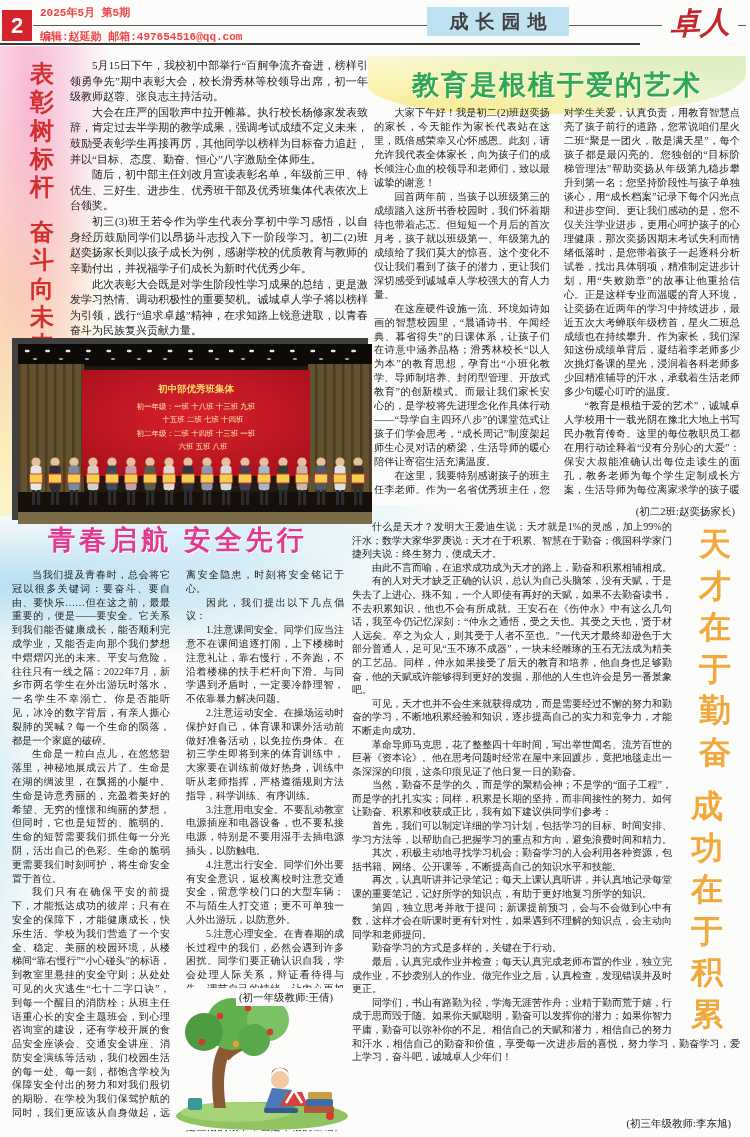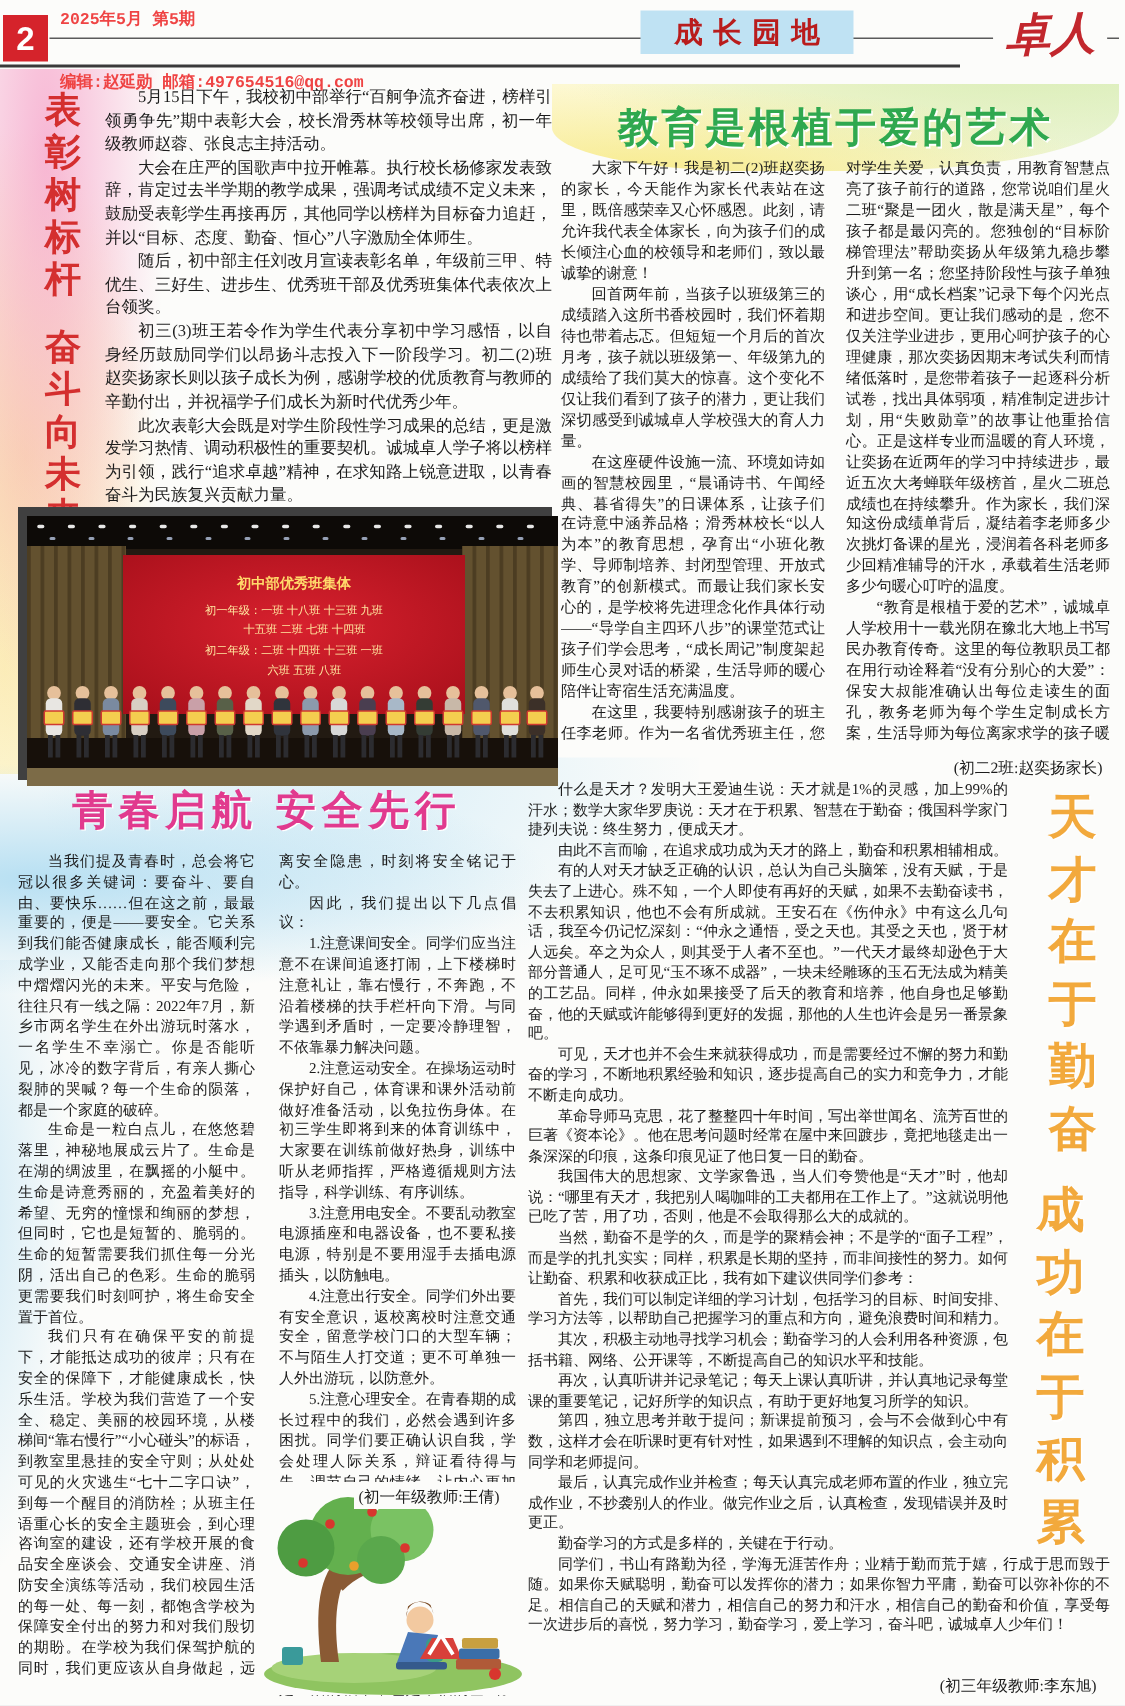--- a/index.html
+++ b/index.html
@@ -25,24 +25,24 @@
   
   .header { position:absolute; left:0; top:0; width:750px; height:52px; z-index:3; }
   .header-rule-mid { position:absolute; left:33px; right:4px; top:25px; border-top:1.5px solid #5a5a5a; }
   .header-rule-bottom { position:absolute; left:0; width:640px; top:43px; border-top:2.5px solid #3a3a3a; }
   .page-num { position:absolute; left:2px; top:10px; width:30px; height:31px; background:#d5232b;
     color:#fff; font:bold 22px "Liberation Sans","DejaVu Sans",sans-serif;
     display:flex; align-items:center; justify-content:center; }
   .issue-block { position:absolute; left:40px; top:5px; width:260px;
     font-family:Liberation Mono, monospace; font-weight:bold; color:#ef4444; }
   .issue-line  { font-size:11px; padding-bottom:4px; }
-  .editor-line { font-size:11px; padding-top:5px;margin-top:18px; }
+  .editor-line { font-size:11px; padding-top:5px; }
   .section-title-box { position:absolute; left:427px; top:7px; width:142px; height:29px;
     background:#bfe2f3; display:flex; align-items:center; justify-content:center;
-    font:bold 19px "Liberation Sans","DejaVu Sans",sans-serif; color:#b91c1c;
+    font:bold 19px "Liberation Sans","DejaVu Sans",sans-serif; color:#404040;
     letter-spacing:7px; padding-left:7px; z-index:4; }
   .masthead { position:absolute; right:12px; top:3px; z-index:4; background:#fcfcfa; padding:0 8px;
     color:#c2272d; font:bold italic 30px "DejaVu Serif",serif; transform:rotate(-2deg); }
   
   .body-text p { text-indent:2em; text-align:justify; }
   .abs-byline { position:absolute; z-index:5; background:#fcfcfa; padding:1px 3px; font-size:10.5px; }
   
   .award { position:absolute; left:12px; top:58px; width:356px; height:278px; z-index:2; }
   .v-title { position:absolute; word-break:break-all; text-align:center;
     font-family:"Liberation Sans","DejaVu Sans",sans-serif; font-weight:bold; }
@@ -244,28 +244,27 @@
 
   <div class="diligence">
     <div class="dil-body body-text">
       <div class="dil-spacer"></div>
       <div>
           <p>什么是天才？发明大王爱迪生说：天才就是1%的灵感，加上99%的汗水；数学大家华罗庚说：天才在于积累、智慧在于勤奋；俄国科学家门捷列夫说：终生努力，便成天才。</p>
           <p>由此不言而喻，在追求成功成为天才的路上，勤奋和积累相辅相成。</p>
           <p>有的人对天才缺乏正确的认识，总认为自己头脑笨，没有天赋，于是失去了上进心。殊不知，一个人即使有再好的天赋，如果不去勤奋读书，不去积累知识，他也不会有所成就。王安石在《伤仲永》中有这么几句话，我至今仍记忆深刻：“仲永之通悟，受之天也。其受之天也，贤于材人远矣。卒之为众人，则其受于人者不至也。”一代天才最终却逊色于大部分普通人，足可见“玉不琢不成器”，一块未经雕琢的玉石无法成为精美的工艺品。同样，仲永如果接受了后天的教育和培养，他自身也足够勤奋，他的天赋或许能够得到更好的发掘，那他的人生也许会是另一番景象吧。</p>
           <p>可见，天才也并不会生来就获得成功，而是需要经过不懈的努力和勤奋的学习，不断地积累经验和知识，逐步提高自己的实力和竞争力，才能不断走向成功。</p>
           <p>革命导师马克思，花了整整四十年时间，写出举世闻名、流芳百世的巨著《资本论》。他在思考问题时经常在屋中来回踱步，竟把地毯走出一条深深的印痕，这条印痕见证了他日复一日的勤奋。</p>
-          <p>我国伟大的思想家、文学家鲁迅，当人们夸赞他是“天才”时，他却说：“哪里有天才，我把别人喝咖啡的工夫都用在工作上了。”这就说明他已吃了苦，用了功，否则，他是不会取得那么大的成就的。</p>
           <p>当然，勤奋不是学的久，而是学的聚精会神；不是学的“面子工程”，而是学的扎扎实实；同样，积累是长期的坚持，而非间接性的努力。如何让勤奋、积累和收获成正比，我有如下建议供同学们参考：</p>
           <p>首先，我们可以制定详细的学习计划，包括学习的目标、时间安排、学习方法等，以帮助自己把握学习的重点和方向，避免浪费时间和精力。</p>
           <p>其次，积极主动地寻找学习机会；勤奋学习的人会利用各种资源，包括书籍、网络、公开课等，不断提高自己的知识水平和技能。</p>
           <p>再次，认真听讲并记录笔记；每天上课认真听讲，并认真地记录每堂课的重要笔记，记好所学的知识点，有助于更好地复习所学的知识。</p>
           <p>第四，独立思考并敢于提问；新课提前预习，会与不会做到心中有数，这样才会在听课时更有针对性，如果遇到不理解的知识点，会主动向同学和老师提问。</p>
+          <p>勤奋学习的方式是多样的，关键在于行动。</p>
           <p>最后，认真完成作业并检查；每天认真完成老师布置的作业，独立完成作业，不抄袭别人的作业。做完作业之后，认真检查，发现错误并及时更正。</p>
-          <p>勤奋学习的方式是多样的，关键在于行动。</p>
           <p>同学们，书山有路勤为径，学海无涯苦作舟；业精于勤而荒于嬉，行成于思而毁于随。如果你天赋聪明，勤奋可以发挥你的潜力；如果你智力平庸，勤奋可以弥补你的不足。相信自己的天赋和潜力，相信自己的努力和汗水，相信自己的勤奋和价值，享受每一次进步后的喜悦，努力学习，勤奋学习，爱上学习，奋斗吧，诚城卓人少年们！</p>
         </div>
     </div>
     <div class="v-title dil-t dil-t1">天才在于勤奋</div>
     <div class="v-title dil-t dil-t2">成功在于积累</div>
     <div class="abs-byline dil-byline">(初三年级教师:李东旭)</div>
   </div>
 
 </div>
 

